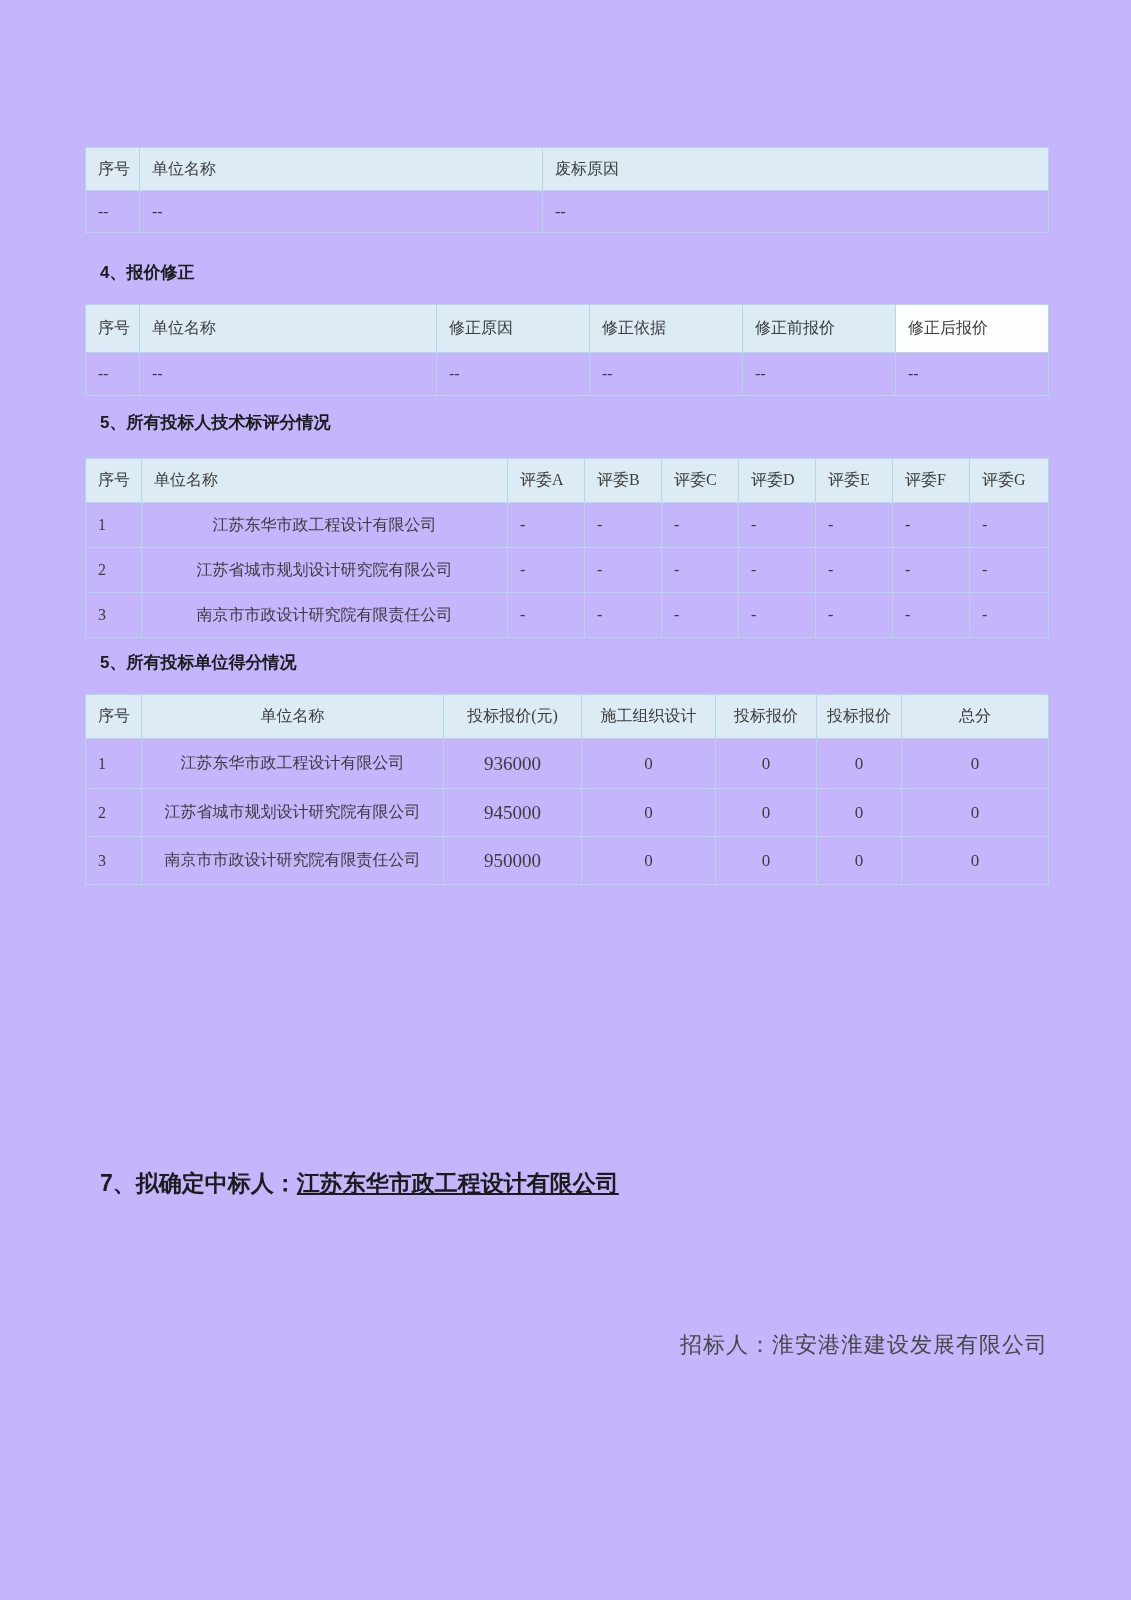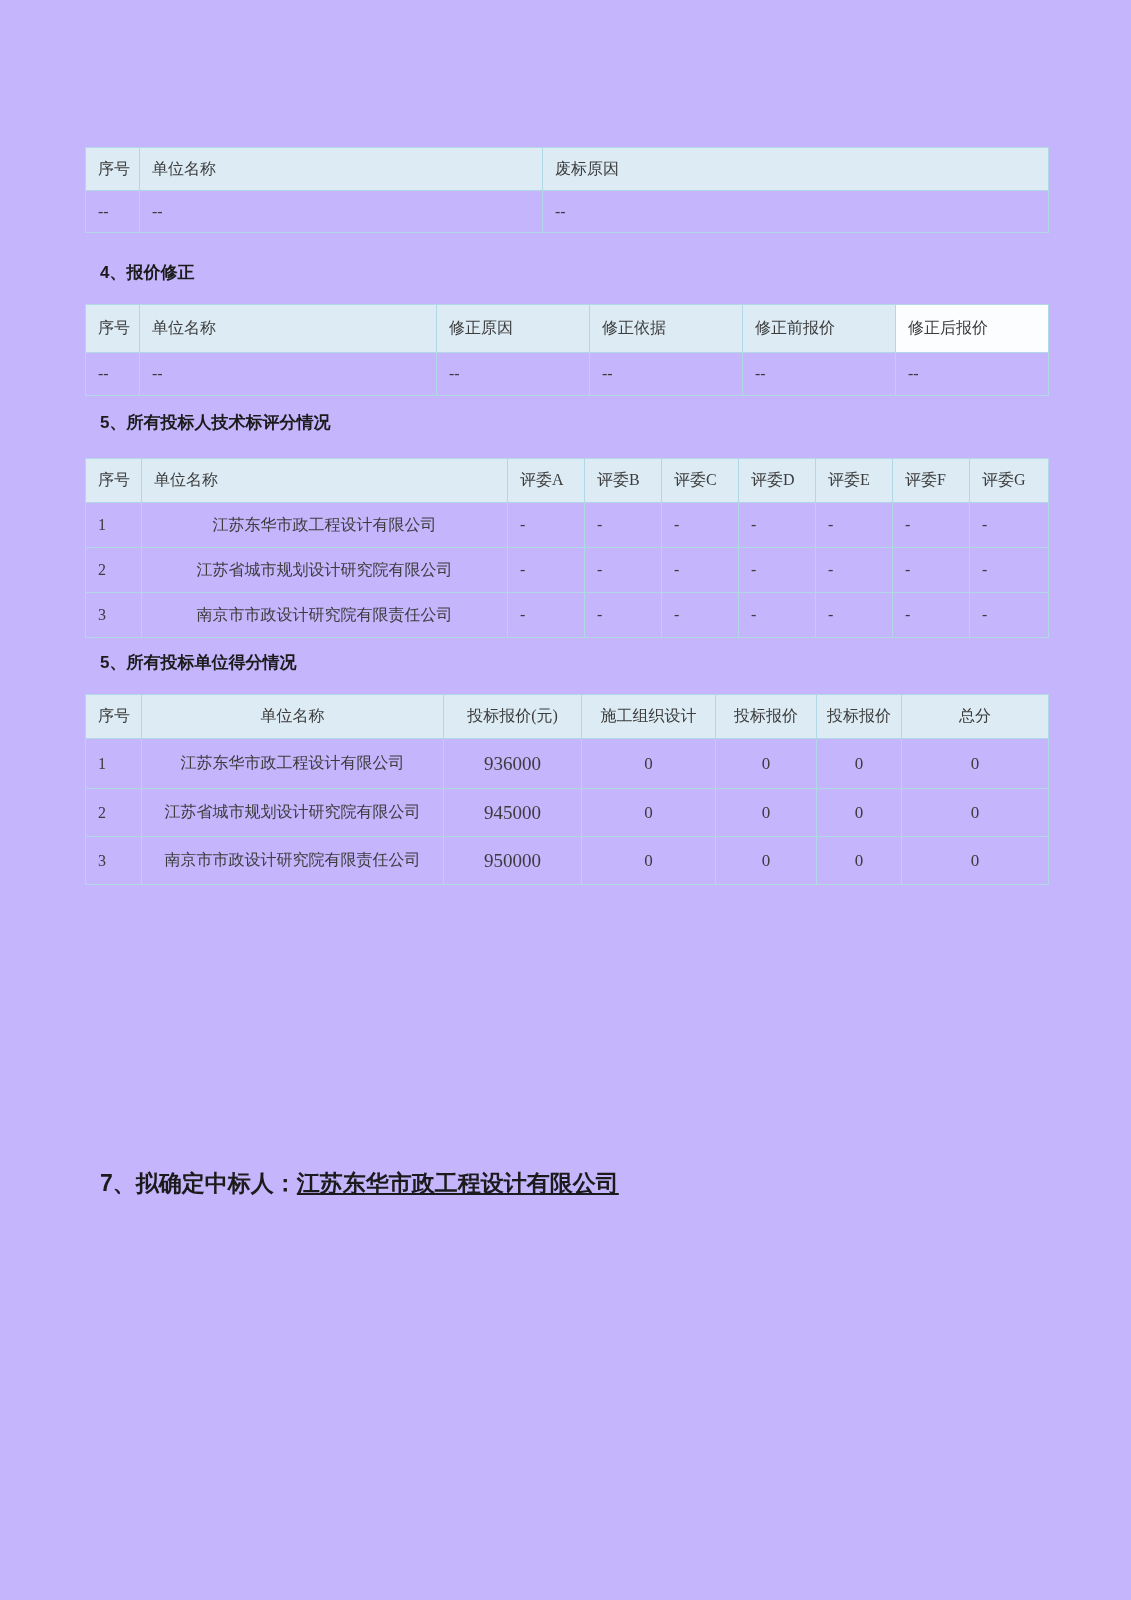--- a/index.html
+++ b/index.html
@@ -257,14 +257,15 @@
       <td class="num zero">0</td>
     </tr>
   </tbody>
     </table>
 
   <div class="winner-line abs" style="left:100px; top:1168px;">
     <span>7、拟确定中标人：</span><span class="uline">江苏东华市政工程设计有限公司</span>
   </div>
 
 
+  <div class="footer-line footer-tenderer abs" style="left:85px; top:1330px;">招标人：淮安港淮建设发展有限公司</div>
 
 </div>
 
 </body></html>

